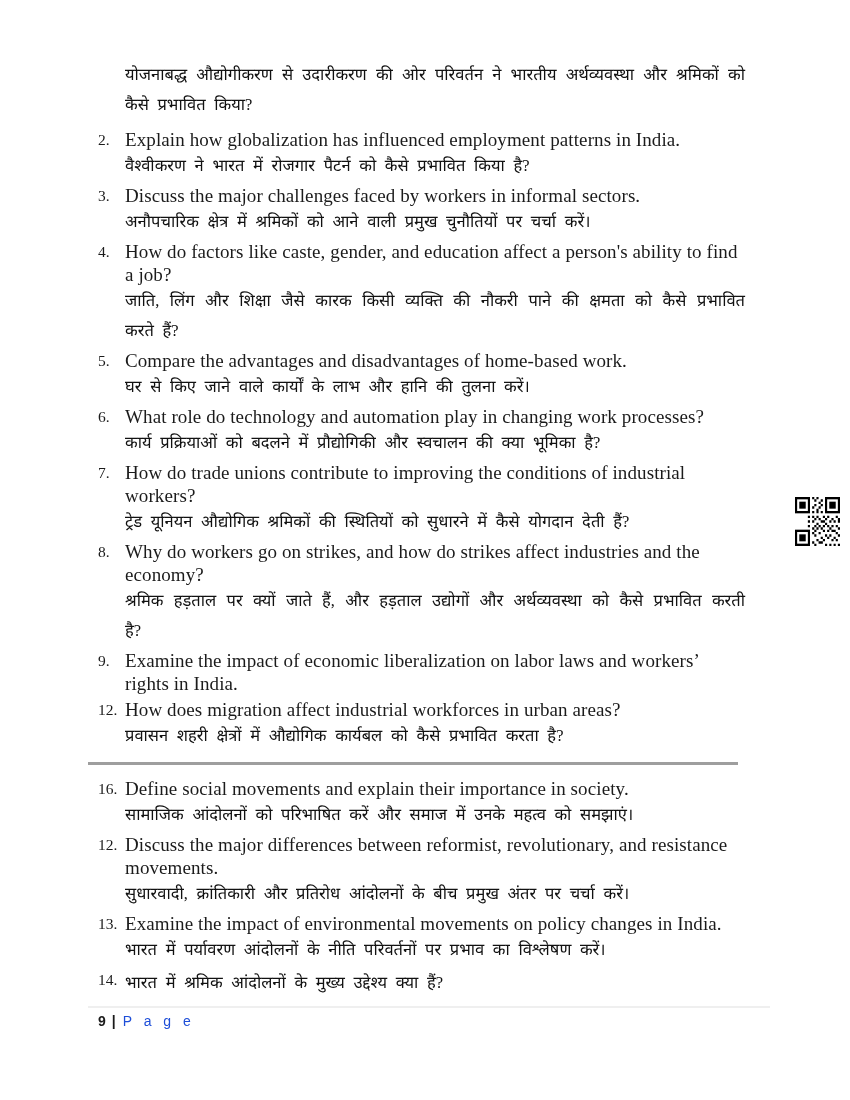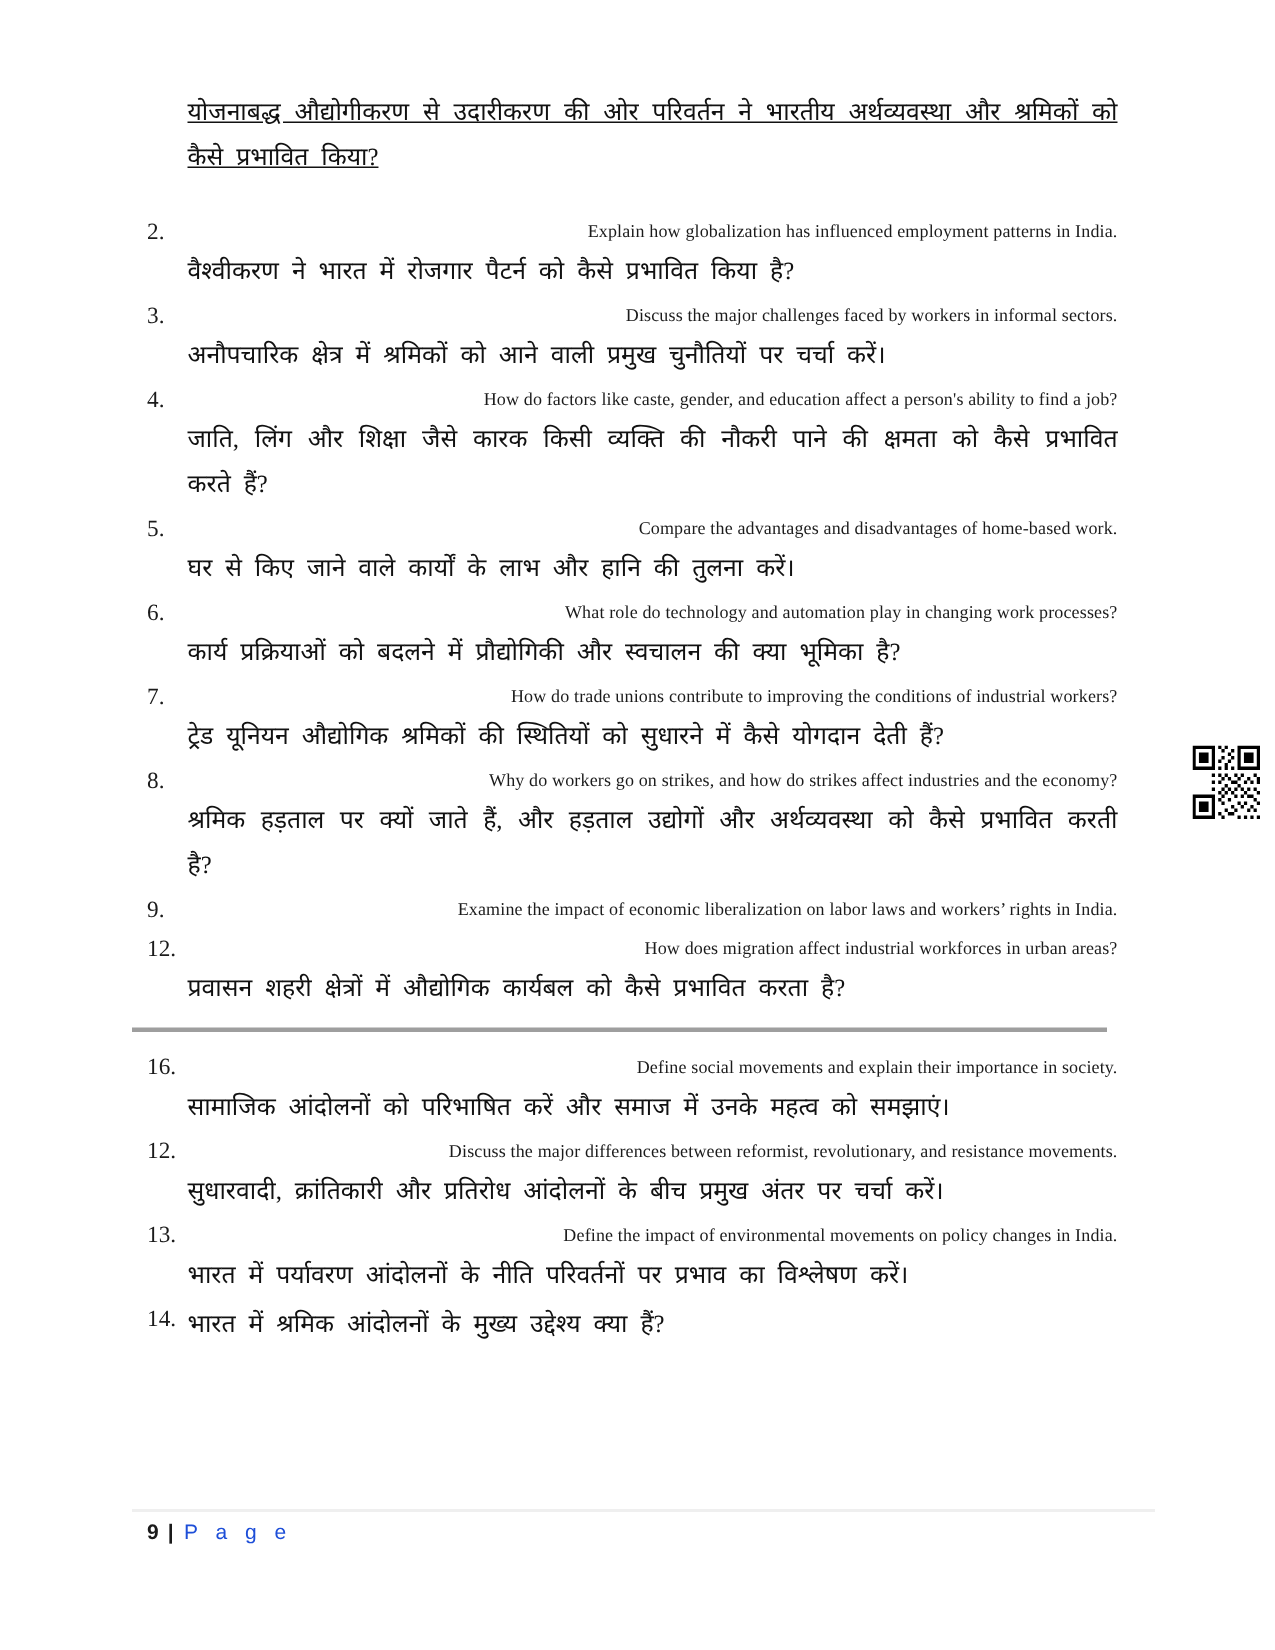--- a/index.html
+++ b/index.html
@@ -16,41 +16,39 @@
     background: #ffffff;
   }
   .content {
     position: absolute;
     left: 98px; top: 60px;
     width: 647px;
     color: #1b1b1b;
   }
   .continuation {
     margin-left: 27px;
-    margin-bottom: 23px;
-    text-decoration: underline;
+    margin-bottom: 8px;
   }
   .q-row {
     display: flex;
     margin-bottom: 3px;
   }
   .q-num {
     width: 27px;
     flex-shrink: 0;
     font-size: 15.5px;
     line-height: 23px;
     color: #1b1b1b;
   }
   .q-body { flex: 1; min-width: 0; }
   .q-en {
-    font-size: 12px;
+    font-size: 19px;
     line-height: 23px;
     color: #1b1b1b;
     letter-spacing: 0.1px;
-    text-align: right;
   }
   .q-hi {
     font-size: 16.5px;
     line-height: 30px;
     color: #111111;
     text-align: justify;
     word-spacing: 4.5px;
   }
   .section-divider {
     height: 3px;
@@ -190,21 +188,21 @@
       <div class="q-num">12.</div>
       <div class="q-body">
         <div class="q-en">Discuss the major differences between reformist, revolutionary, and resistance movements.</div>
         <div class="q-hi">सुधारवादी, क्रांतिकारी और प्रतिरोध आंदोलनों के बीच प्रमुख अंतर पर चर्चा करें।</div>
       </div>
     </div>
 
     <div class="q-row">
       <div class="q-num">13.</div>
       <div class="q-body">
-        <div class="q-en">Define the impact of environmental movements on policy changes in India.</div>
+        <div class="q-en">Examine the impact of environmental movements on policy changes in India.</div>
         <div class="q-hi">भारत में पर्यावरण आंदोलनों के नीति परिवर्तनों पर प्रभाव का विश्लेषण करें।</div>
       </div>
     </div>
 
     <div class="q-row">
       <div class="q-num">14.</div>
       <div class="q-body">
         <div class="q-hi">भारत में श्रमिक आंदोलनों के मुख्य उद्देश्य क्या हैं?</div>
       </div>
     </div>

